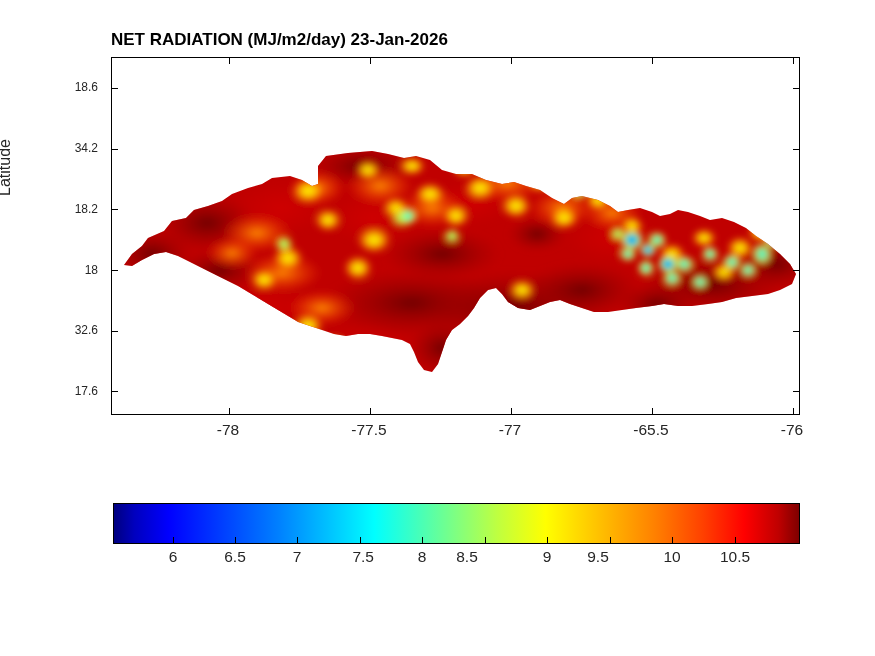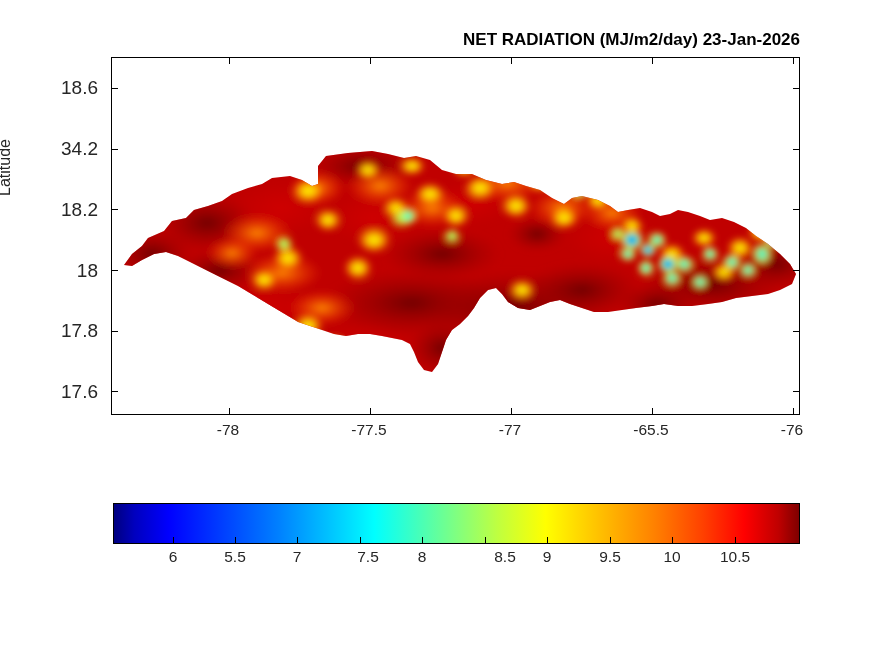--- a/index.html
+++ b/index.html
@@ -1,31 +1,31 @@
 <!DOCTYPE html>
 <html><head>
 <meta charset="utf-8">
 <style>
   html,body{margin:0;padding:0;background:#ffffff;}
   body{width:875px;height:656px;font-family:"Liberation Sans",sans-serif;overflow:hidden;}
   #fig{position:relative;width:875px;height:656px;background:#ffffff;}
 
   #title{
     position:absolute;left:111px;top:30px;width:689px;
-    text-align:right;font-size:17px;font-weight:bold;color:#000;
+    text-align:left;font-size:17px;font-weight:bold;color:#000;
     letter-spacing:0px;
   }
 
   #axes{
     position:absolute;left:111px;top:57px;width:689px;height:358px;
     border:1px solid #000;box-sizing:border-box;background:#fff;
   }
   #mapsvg{position:absolute;left:0;top:0;width:687px;height:356px;display:block;}
   .ytick-label{
-    position:absolute;text-align:right;font-size:19px;color:#262626;
+    position:absolute;text-align:right;font-size:12px;color:#262626;
     width:60px;line-height:15px;
   }
   .xtick-label{
     position:absolute;text-align:center;font-size:15.5px;color:#262626;
     width:70px;line-height:15px;
   }
   .tickmark{position:absolute;background:#000;}
 
   #ylabel{
     position:absolute;left:-4px;top:196px;
@@ -61,21 +61,21 @@
 <div id="fig">
 
   <div id="title">NET RADIATION (MJ/m2/day) 23-Jan-2026</div>
 
   <div id="ylabel">Latitude</div>
 
   <div class="ytick-label" style="left:38px;top:80px;">18.6</div>
   <div class="ytick-label" style="left:38px;top:141px;">34.2</div>
   <div class="ytick-label" style="left:38px;top:202px;">18.2</div>
   <div class="ytick-label" style="left:38px;top:263px;">18</div>
-  <div class="ytick-label" style="left:38px;top:323px;">17.8</div>
+  <div class="ytick-label" style="left:38px;top:323px;">32.6</div>
   <div class="ytick-label" style="left:38px;top:384px;">17.6</div>
 
   <div class="xtick-label" style="left:193px;top:422px;">-78</div>
   <div class="xtick-label" style="left:334px;top:422px;">-77.5</div>
   <div class="xtick-label" style="left:475px;top:422px;">-77</div>
   <div class="xtick-label" style="left:616px;top:422px;">-65.5</div>
   <div class="xtick-label" style="left:757px;top:422px;">-76</div>
 
 
   <div id="axes">
@@ -282,23 +282,23 @@
     <div class="cbar-tick" style="left:247px;"></div>
     <div class="cbar-tick" style="left:309px;"></div>
     <div class="cbar-tick" style="left:372px;"></div>
     <div class="cbar-tick" style="left:434px;"></div>
     <div class="cbar-tick" style="left:497px;"></div>
     <div class="cbar-tick" style="left:559px;"></div>
     <div class="cbar-tick" style="left:622px;"></div>
   </div>
 
   <div class="cbar-label" style="left:143px;">6</div>
-  <div class="cbar-label" style="left:205px;">5.5</div>
+  <div class="cbar-label" style="left:205px;">6.5</div>
   <div class="cbar-label" style="left:267px;">7</div>
-  <div class="cbar-label" style="left:338px;">7.5</div>
+  <div class="cbar-label" style="left:314px;text-align:right;">7.5</div>
   <div class="cbar-label" style="left:392px;">8</div>
-  <div class="cbar-label" style="left:475px;">8.5</div>
+  <div class="cbar-label" style="left:437px;">8.5</div>
   <div class="cbar-label" style="left:517px;">9</div>
-  <div class="cbar-label" style="left:580px;">9.5</div>
+  <div class="cbar-label" style="left:568px;">9.5</div>
   <div class="cbar-label" style="left:642px;">10</div>
   <div class="cbar-label" style="left:705px;">10.5</div>
 
 </div>
 
 </body></html>

